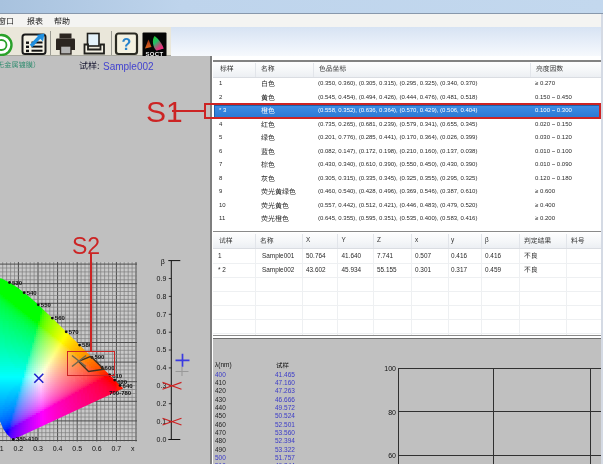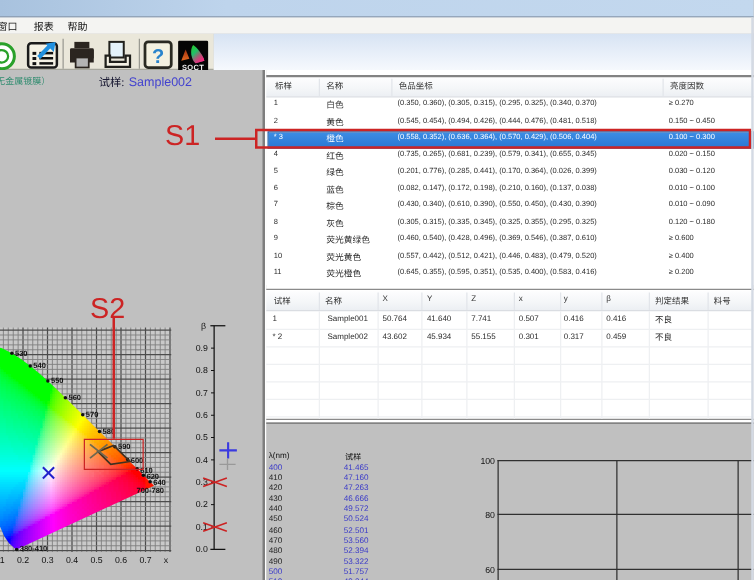--- a/index.html
+++ b/index.html
@@ -2554,18 +2554,18 @@
     <text x="166.3" y="48.6" font-size="7" fill="#111" text-anchor="end" font-family="Liberation Sans, sans-serif">0.8</text>
     <line x1="168.8" y1="28.5" x2="171.3" y2="28.5" stroke="#111" stroke-width="0.8"></line>
     <text x="166.3" y="30.7" font-size="7" fill="#111" text-anchor="end" font-family="Liberation Sans, sans-serif">0.9</text>
     <text x="166.3" y="191.7" font-size="7" fill="#111" text-anchor="end" font-family="Liberation Sans, sans-serif">0.0</text>
     <text x="164.8" y="13.6" font-size="7" fill="#111" text-anchor="end" font-family="Liberation Sans, sans-serif">β</text>
     <path d="M175.5 110.30000000000001 L189.5 110.30000000000001 M182.5 103.80000000000001 L182.5 116.80000000000001" stroke="#3a3ae0" stroke-width="1.7"></path>
     <path d="M175.5 121.5 L188.5 121.5 M182.0 117.0 L182.0 126.0" stroke="#999" stroke-width="1.1"></path>
     <path d="M162.5 132.4 L181.5 139.2 M162.5 139.2 L181.5 132.4" stroke="#cc2222" stroke-width="1.2" fill="none"></path>
     <path d="M162.5 168.2 L181.5 175.0 M162.5 175.0 L181.5 168.2" stroke="#cc2222" stroke-width="1.2" fill="none"></path>
   </svg>
-<div class="abs" style="left:132px;top:97px;font-size:23px;line-height:1;color:#cc2424">S1</div>
+<div class="abs" style="left:146px;top:97px;font-size:30px;line-height:1;color:#cc2424">S1</div>
 <div class="abs" style="left:172px;top:109.5px;width:32px;height:2px;background:#cc2424"></div>
 <div class="abs" style="left:204px;top:102.5px;width:397px;height:16.5px;border:2px solid #cc2424"></div>
 <div class="abs" style="left:72px;top:235px;font-size:23px;line-height:1;color:#cc2424">S2</div>
 <div class="abs" style="left:90px;top:254px;width:2px;height:97px;background:#cc2424"></div>
 <div class="abs" style="left:66.5px;top:351px;width:48px;height:25px;border:1.8px solid #cc2424"></div>
 <div class="abs" style="left:601px;top:14px;width:2px;height:450px;background:#d4dae4"></div>
 </body></html>

